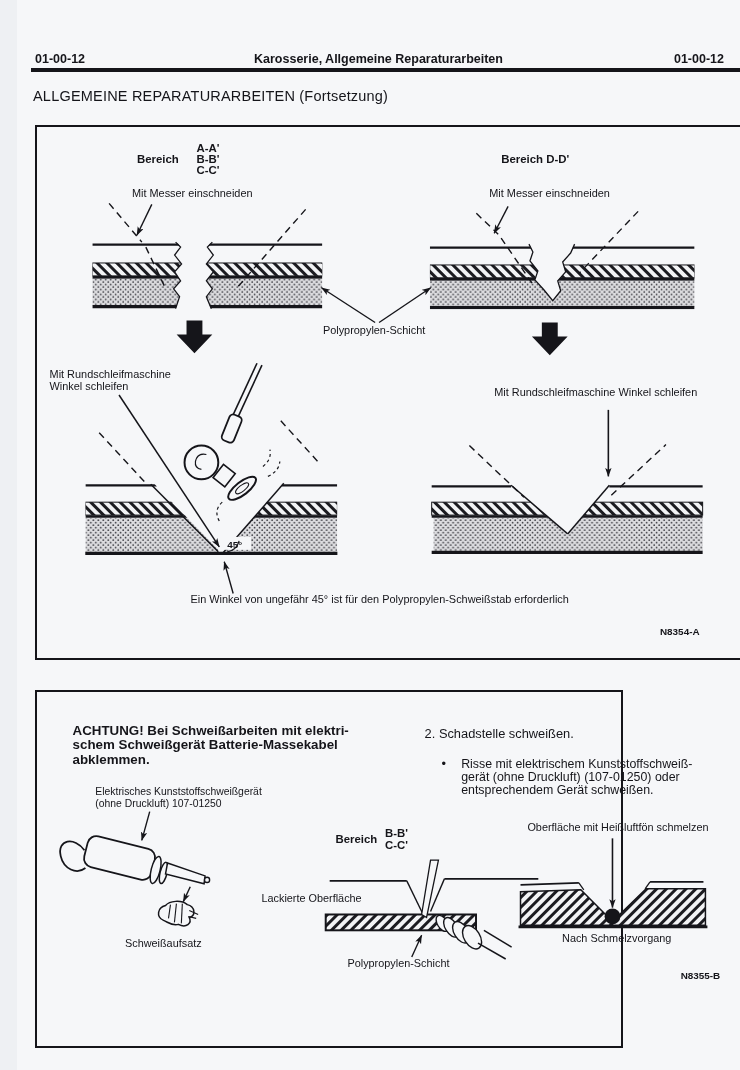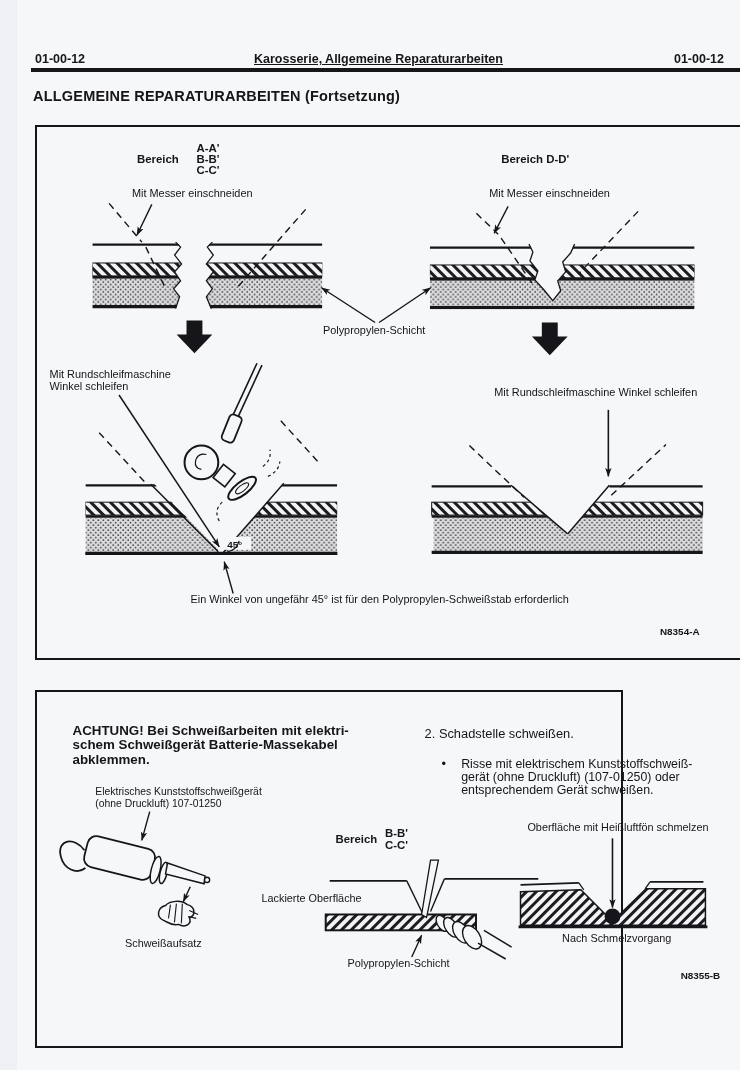--- a/index.html
+++ b/index.html
@@ -10,24 +10,24 @@
     color:#15151a;
     position:relative;
     overflow:hidden;
   }
   .page{
     position:absolute;inset:0;
     background:#f6f7f9;
     margin-left:17px;
   }
   .hdr-left{position:absolute;left:18px;top:52px;font-size:12.5px;font-weight:bold;}
-  .hdr-center{position:absolute;left:0;right:0;top:52px;text-align:center;font-size:12.5px;font-weight:bold;text-decoration:underline;}
+  .hdr-center{position:absolute;left:0;right:0;top:52px;text-align:center;font-size:12.5px;font-weight:bold;}
   .hdr-right{position:absolute;right:16px;top:52px;font-size:12.5px;font-weight:bold;}
   .hdr-rule{position:absolute;left:14px;top:68px;width:713px;height:4px;background:#15151a;}
-  .page-title{position:absolute;left:16px;top:88px;font-size:14.5px;font-weight:bold;letter-spacing:0.2px;}
+  .page-title{position:absolute;left:16px;top:88px;font-size:14.5px;font-weight:normal;letter-spacing:0.2px;}
   .figbox{position:absolute;border:2px solid #15151a;background:#f6f7f9;box-sizing:border-box;}
   #figbox1{left:18px;top:125px;width:708px;height:535px;}
   #figbox2{left:18px;top:690px;width:588px;height:358px;}
   .figbox svg{display:block;}
   svg text{fill:#15151a;}
 </style>
 </head>
 <body>
 
 <div class="page">

